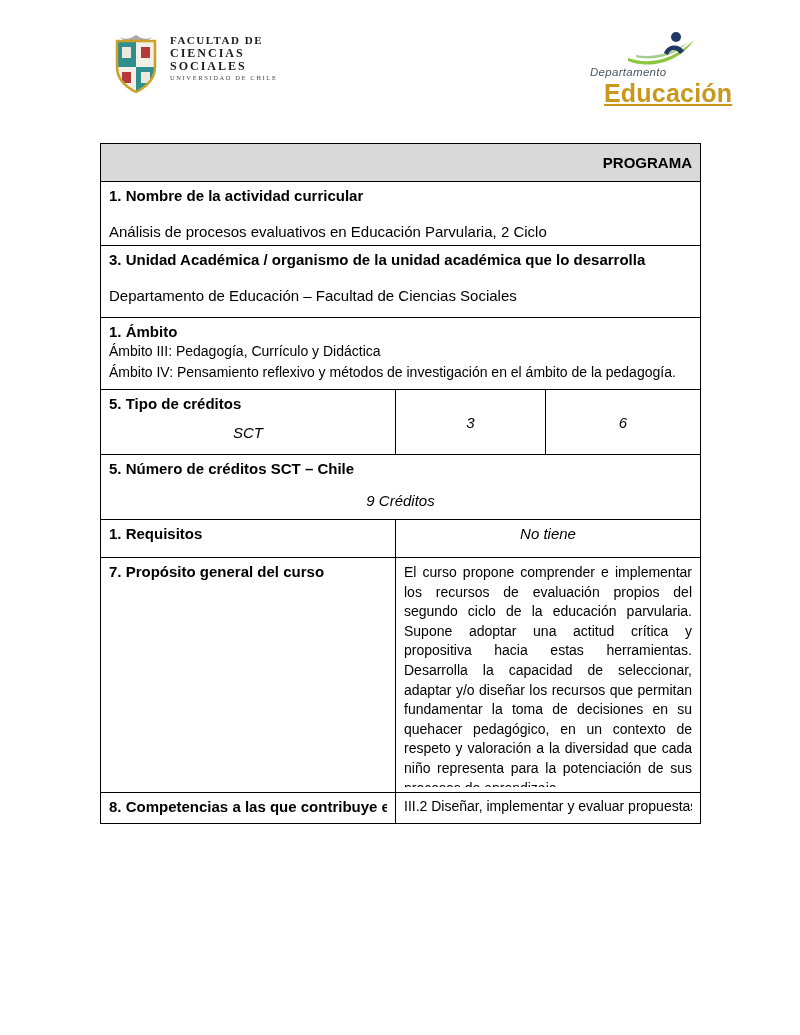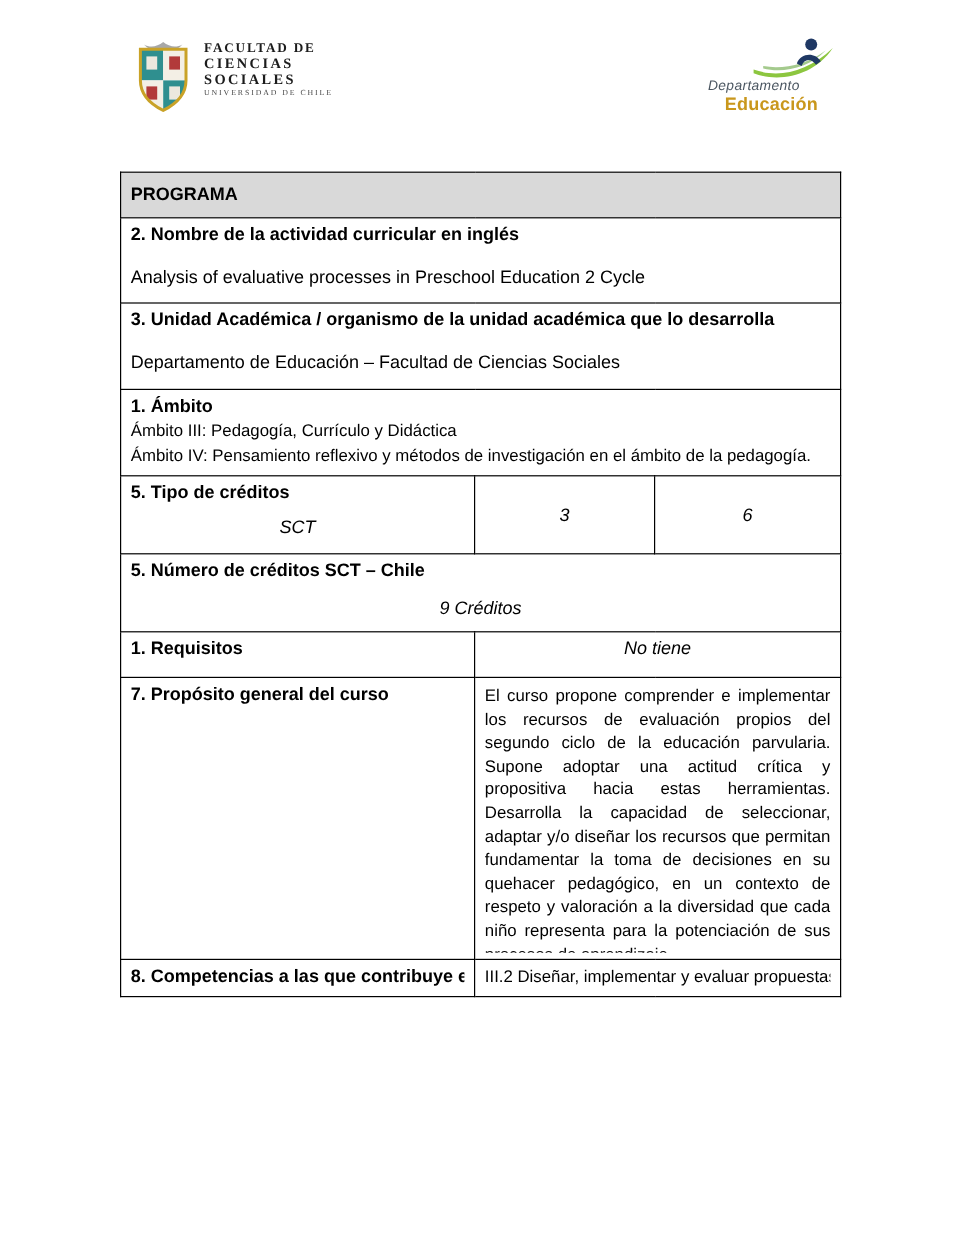--- a/index.html
+++ b/index.html
@@ -19,37 +19,37 @@
     display: flex; align-items: flex-start; gap: 10px;
   }
   .faculty-text { font-family: "Liberation Serif", serif; color: #1c1c1c; }
   .fl1 { font-size: 11px; font-weight: bold; letter-spacing: 1.5px; margin-bottom: 1px; }
   .fl2 { font-size: 12px; font-weight: bold; letter-spacing: 2px; line-height: 1.05; }
   .fl4 { font-size: 6.5px; letter-spacing: 1.6px; color: #4a4a4a; margin-top: 2px; }
 
   .dept-logo { position: absolute; left: 586px; top: 30px; width: 116px; height: 76px; }
   .dept-figure { position: absolute; right: 2px; top: 0; }
   .dept-line1 { position: absolute; left: 4px; top: 36px; font-size: 11.5px; color: #4a5560; letter-spacing: 0.3px; font-style: italic; }
-  .dept-line2 { position: absolute; left: 18px; top: 49px; font-size: 15px; font-weight: bold; color: #c9971c; letter-spacing: 0.2px; }
+  .dept-line2 { position: absolute; left: 18px; top: 49px; font-size: 25px; font-weight: bold; color: #c9971c; letter-spacing: 0.2px; text-decoration: underline; }
 
   
   table.program {
     position: absolute; left: 100px; top: 143px;
     width: 600px; border-collapse: collapse; table-layout: fixed;
     font-size: 15px;
   }
   table.program td {
     border: 1px solid #000;
     vertical-align: top;
     padding: 5px 8px;
     overflow: hidden;
   }
   .title-cell {
     background: #d9d9d9;
-    text-align: left; font-weight: bold;
+    text-align: right; font-weight: bold;
     vertical-align: middle !important;
     height: 38px;
   }
   .lbl { font-weight: bold; }
   .val {}
   .sp { margin-top: 19px; }
   .small { font-size: 14px; line-height: 1.35; margin-top: 2px; }
   .italic { font-style: italic; }
   .center { text-align: center; }
   .middle { vertical-align: middle !important; }
@@ -129,27 +129,27 @@
       <col style="width:295px">
         <col style="width:150px">
         <col style="width:155px">
     </colgroup>
 
     <tbody>
         <tr>
       <td colspan="3" class="title-cell">PROGRAMA</td>
     </tr>
 
-
-    <tr>
-      <td colspan="3" class="h71">
-        <div class="lbl">2.  Nombre de la actividad curricular en inglés</div>
-        <div class="val sp">Analysis of evaluative processes in Preschool Education 2 Cycle</div>
-      </td>
-    </tr>
+    <tr>
+      <td colspan="3" class="h64">
+        <div class="lbl">1.  Nombre de la actividad curricular</div>
+        <div class="val sp">Análisis de procesos evaluativos en Educación Parvularia, 2 Ciclo</div>
+      </td>
+    </tr>
+
 
     <tr>
       <td colspan="3" class="h72">
         <div class="lbl">3. Unidad Académica / organismo de la unidad académica que lo desarrolla</div>
         <div class="val sp">Departamento de Educación – Facultad de Ciencias Sociales</div>
       </td>
     </tr>
 
     <tr>
       <td colspan="3" class="h72">

